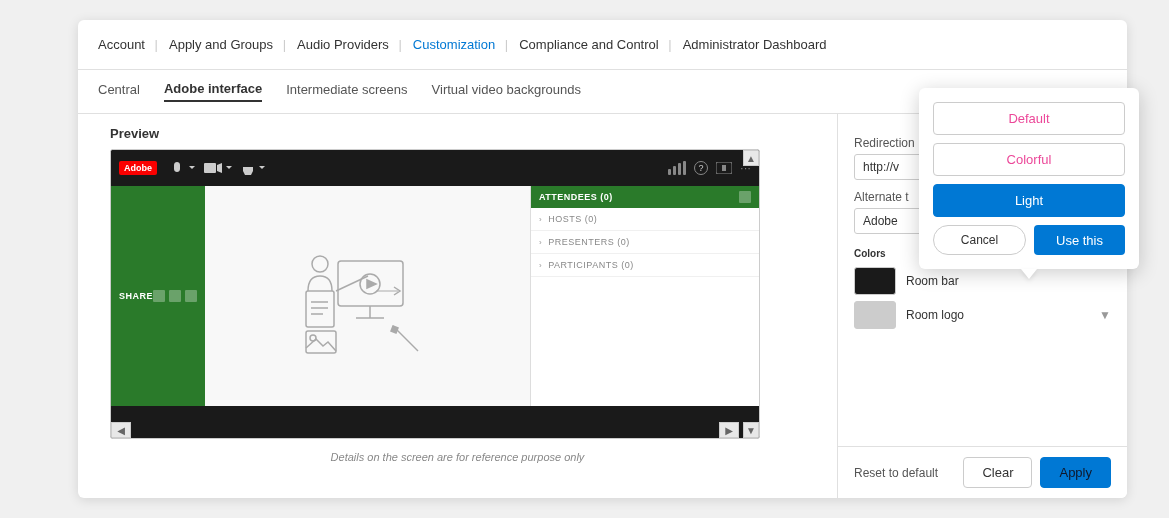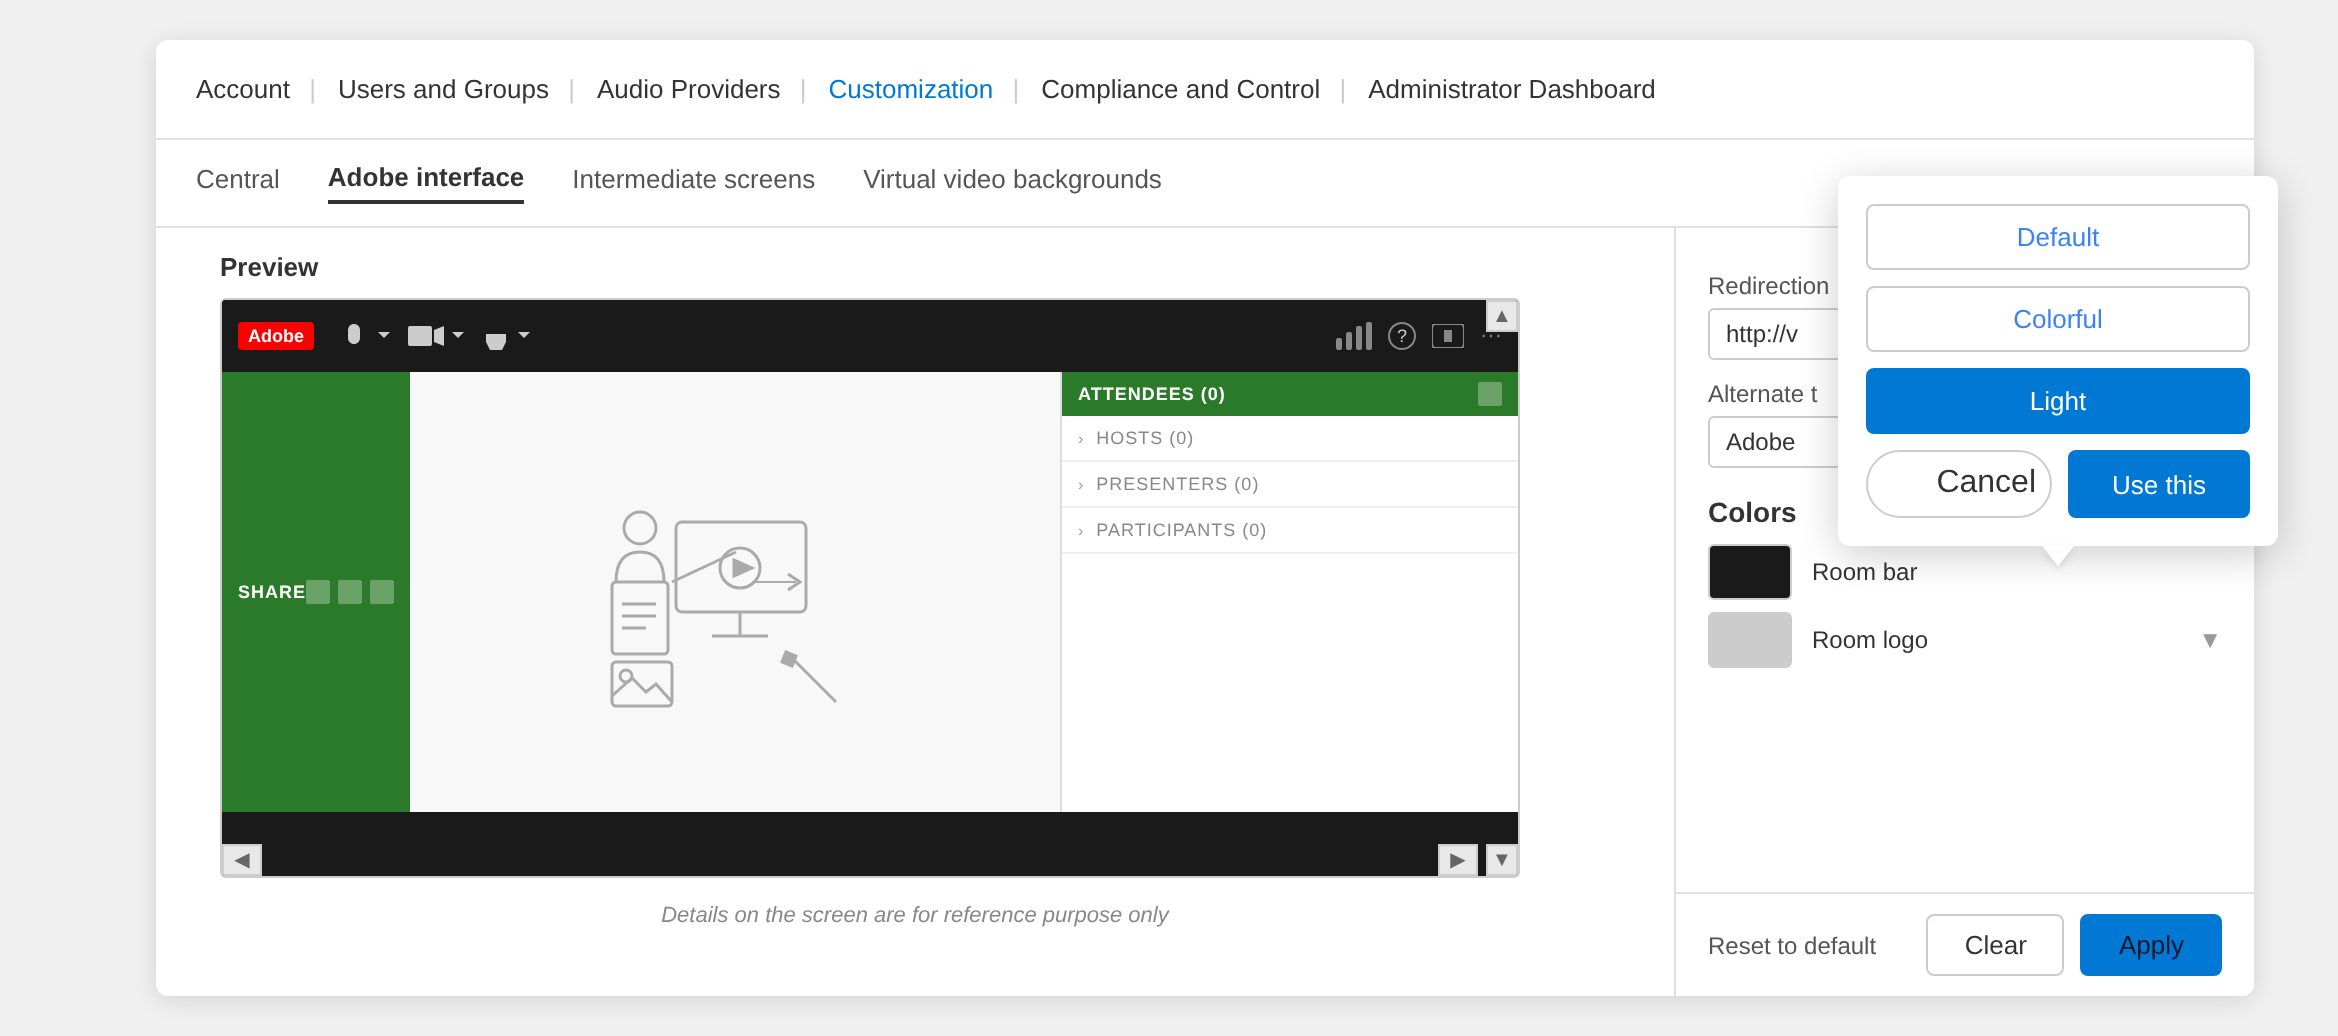--- a/index.html
+++ b/index.html
@@ -256,21 +256,21 @@
     .text-input {
       width: 100%;
       border: 1px solid #ccc;
       border-radius: 3px;
       padding: 5px 8px;
       font-size: 12px;
       color: #333;
       outline: none;
     }
     .section-title {
-      font-size: 14px;
+      font-size: 10px;
       font-weight: 600;
       color: #333;
       margin-top: 14px;
       margin-bottom: 8px;
     }
     .view-templates {
       font-size: 12px;
       color: #0078d4;
       cursor: pointer;
       float: right;
@@ -342,21 +342,21 @@
       padding: 14px;
       z-index: 100;
     }
     .theme-option {
       width: 100%;
       padding: 8px 12px;
       border: 1px solid #ccc;
       border-radius: 4px;
       background: #fff;
       font-size: 13px;
-      color: #3b82f6;
+      color: #ec4899;
       cursor: pointer;
       text-align: center;
       margin-bottom: 8px;
       display: block;
     }
     .theme-option.selected {
       background: #0078d4;
       color: #fff;
       border-color: #0078d4;
     }
@@ -364,24 +364,24 @@
       display: flex;
       gap: 8px;
       margin-top: 4px;
     }
     .theme-cancel-btn {
       flex: 1;
       padding: 7px;
       border-radius: 20px;
       border: 1px solid #ccc;
       background: #fff;
-      font-size: 16px;
-      color: #333;
-      cursor: pointer;
-      text-align: right;
+      font-size: 12px;
+      color: #333;
+      cursor: pointer;
+      text-align: center;
     }
     .theme-use-btn {
       flex: 1;
       padding: 7px;
       border-radius: 4px;
       border: none;
       background: #0078d4;
       font-size: 13px;
       color: #fff;
       cursor: pointer;
@@ -406,21 +406,21 @@
     }
   </style>
 </head>
 <body>
 
 <div class="outer-container">
   <div class="main-panel">
 
     <div class="top-nav">
       <span class="nav-item">Account</span>
-      <span class="nav-item">Users and Groups</span>
+      <span class="nav-item">Apply and Groups</span>
       <span class="nav-item">Audio Providers</span>
       <span class="nav-item active">Customization</span>
       <span class="nav-item">Compliance and Control</span>
       <span class="nav-item">Administrator Dashboard</span>
     </div>
 
     <div class="sub-tabs">
       <span class="sub-tab">Central</span>
       <span class="sub-tab active">Adobe interface</span>
       <span class="sub-tab">Intermediate screens</span>

